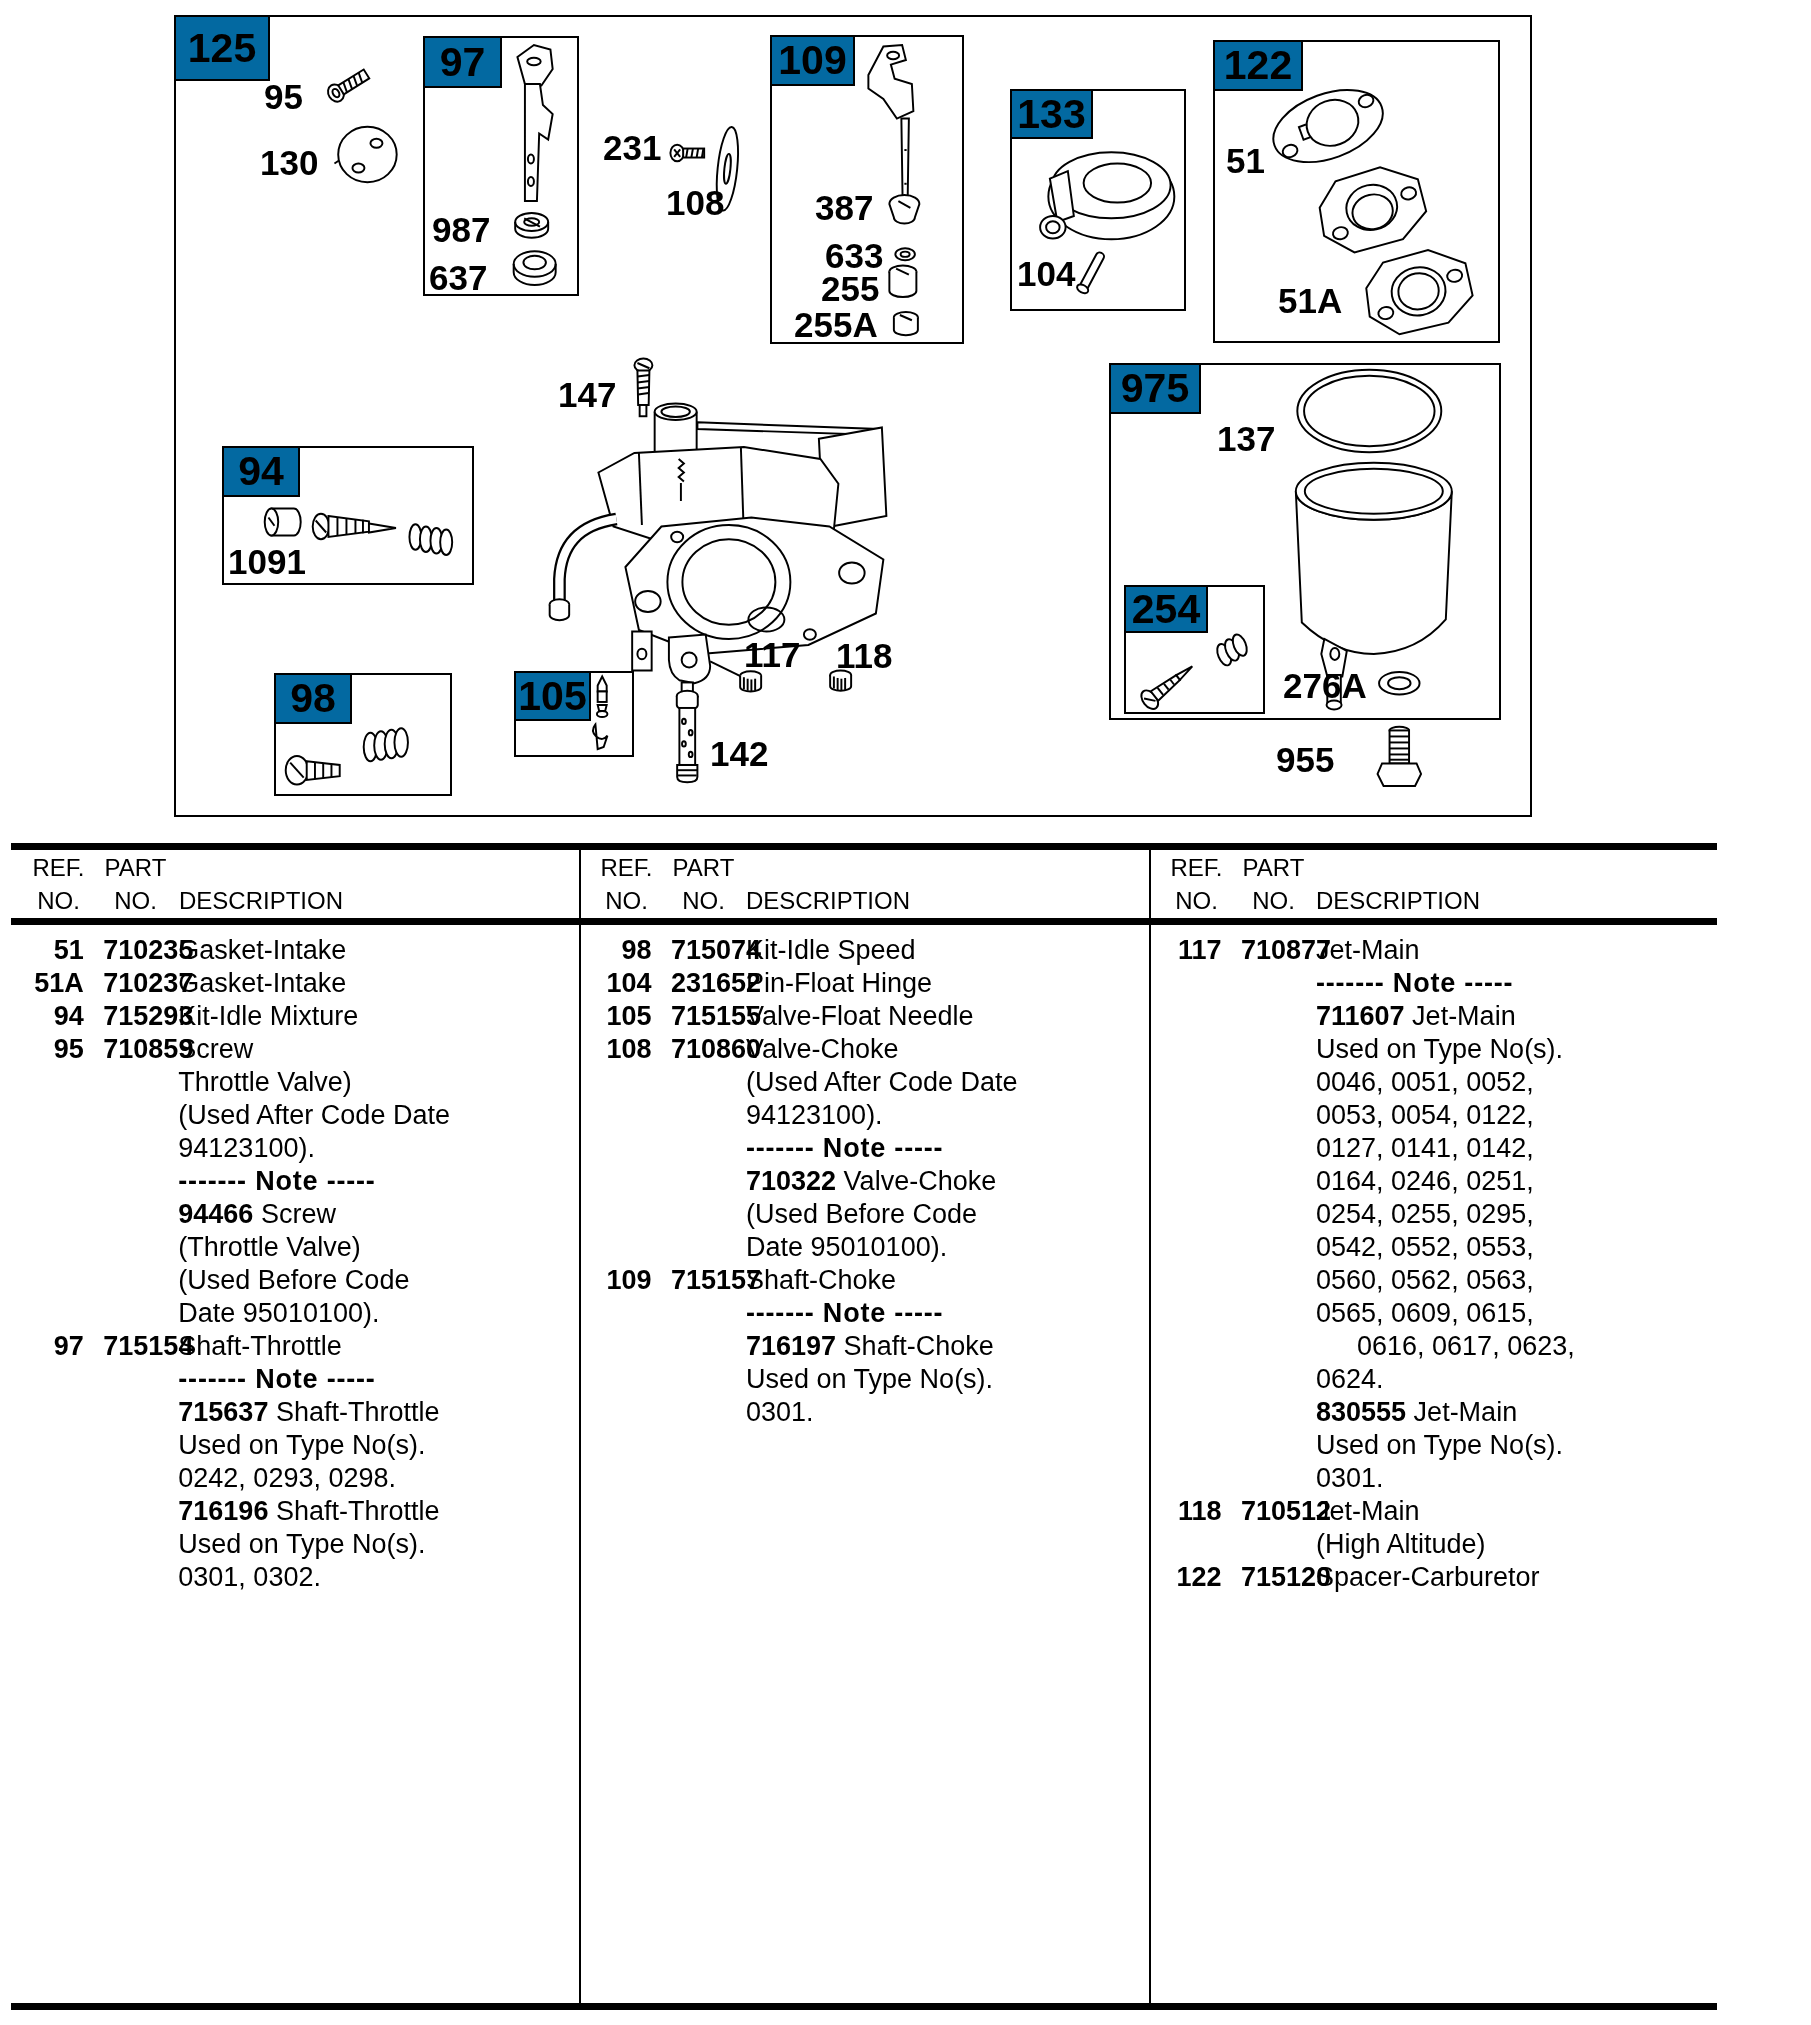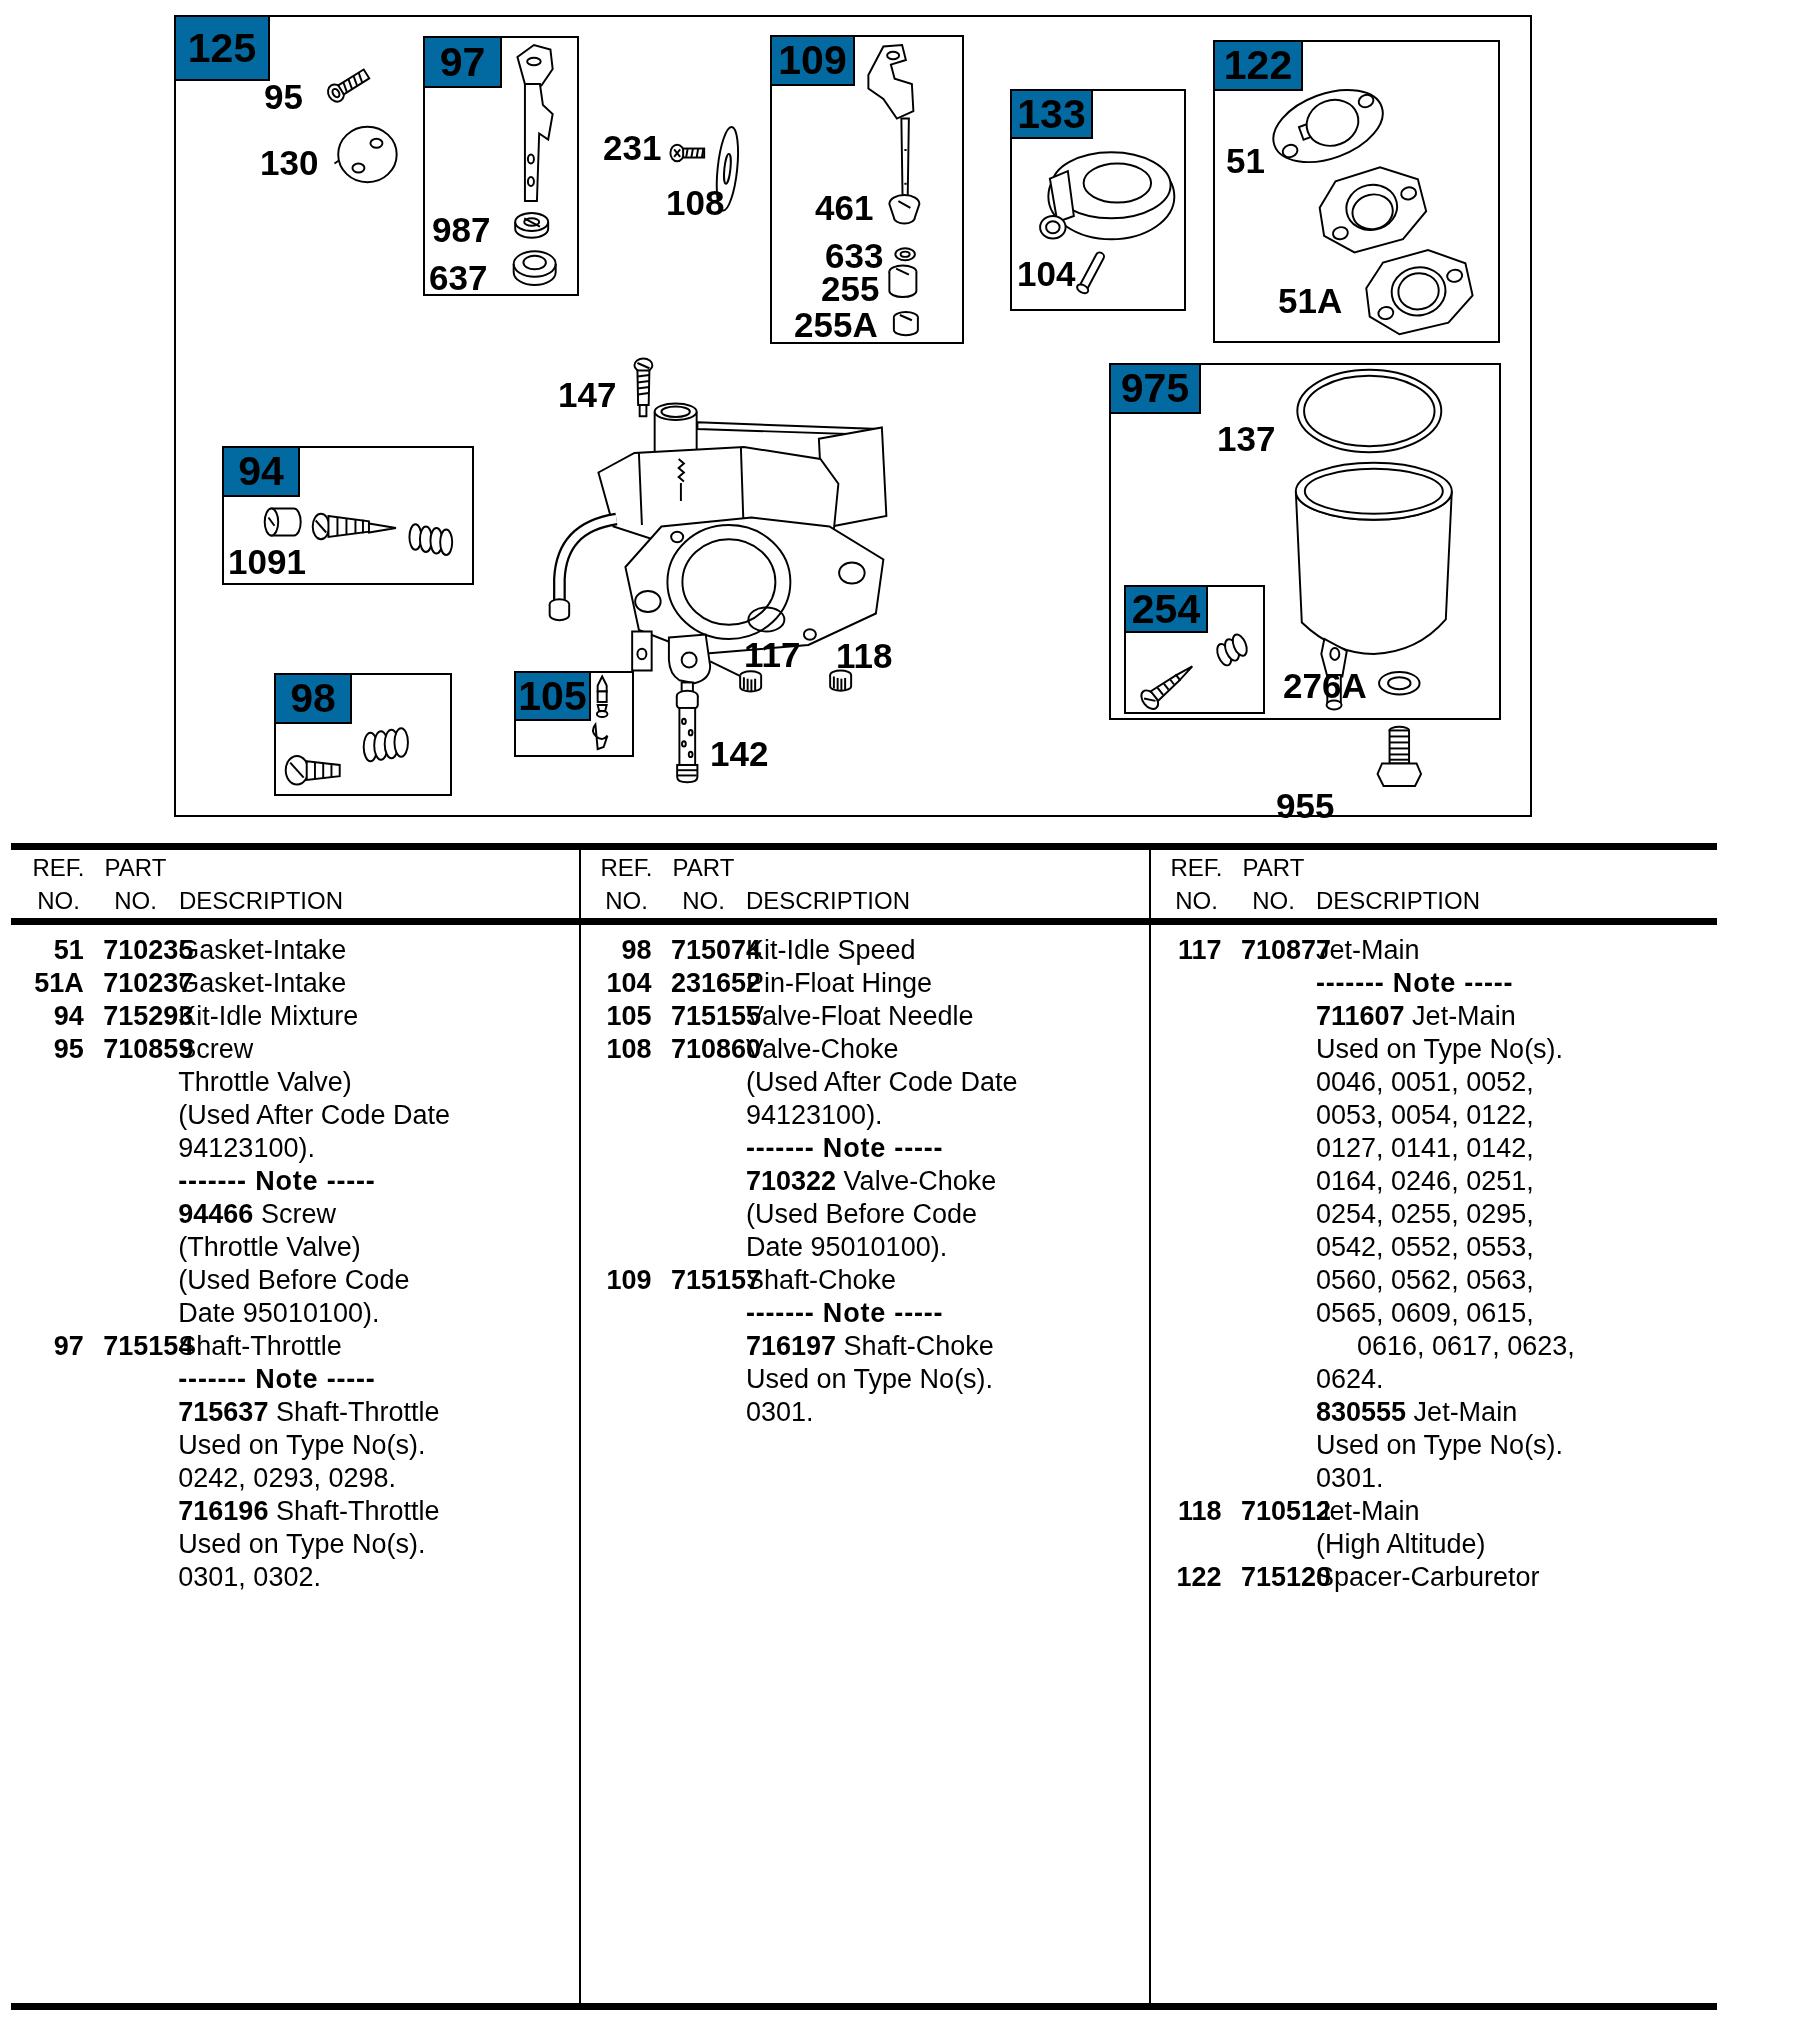--- a/index.html
+++ b/index.html
@@ -338,35 +338,35 @@
       <div class="pbox" style="left: 514px; top: 671px; width: 116px; height: 82px;"></div>
       <div class="plabel" style="left: 514px; top: 671px; width: 73px; height: 46px;">105</div>
     </div>
   <div id="labels">
       <div class="dlabel" style="left: 264px; top: 77px;">95</div>
       <div class="dlabel" style="left: 260px; top: 143px;">130</div>
       <div class="dlabel" style="left: 432px; top: 210px;">987</div>
       <div class="dlabel" style="left: 429px; top: 258px;">637</div>
       <div class="dlabel" style="left: 603px; top: 128px;">231</div>
       <div class="dlabel" style="left: 666px; top: 183px;">108</div>
-      <div class="dlabel" style="left: 815px; top: 188px;">461</div>
+      <div class="dlabel" style="left: 815px; top: 188px;">387</div>
       <div class="dlabel" style="left: 825px; top: 236px;">633</div>
       <div class="dlabel" style="left: 821px; top: 269px;">255</div>
       <div class="dlabel" style="left: 794px; top: 305px;">255A</div>
       <div class="dlabel" style="left: 1017px; top: 254px;">104</div>
       <div class="dlabel" style="left: 1226px; top: 141px;">51</div>
       <div class="dlabel" style="left: 1278px; top: 281px;">51A</div>
       <div class="dlabel" style="left: 558px; top: 375px;">147</div>
       <div class="dlabel" style="left: 228px; top: 542px;">1091</div>
       <div class="dlabel" style="left: 744px; top: 635px;">117</div>
       <div class="dlabel" style="left: 836px; top: 636px;">118</div>
       <div class="dlabel" style="left: 710px; top: 734px;">142</div>
       <div class="dlabel" style="left: 1217px; top: 419px;">137</div>
       <div class="dlabel" style="left: 1283px; top: 666px;">276A</div>
-      <div class="dlabel" style="left: 1276px; top: 740px; margin-top: 46px;">955</div>
+      <div class="dlabel" style="left: 1276px; top: 740px;">955</div>
     </div>
 
   <div>
     <div class="rule" style="left:11.3px;top:843px;width:1706px;height:6.8px;"></div>
     <div class="rule" style="left:11.3px;top:918px;width:1706px;height:6.8px;"></div>
     <div class="rule" style="left:11.3px;top:2003px;width:1706px;height:6.8px;"></div>
     <div class="rule" style="left:579px;top:843px;width:2.3px;height:1167px;"></div>
     <div class="rule" style="left:1149px;top:843px;width:2.3px;height:1167px;"></div>
     <div id="cols">
         <div class="hcell" style="left: 32px; top: 854px; width: 53px; text-align: center;">REF.</div>

